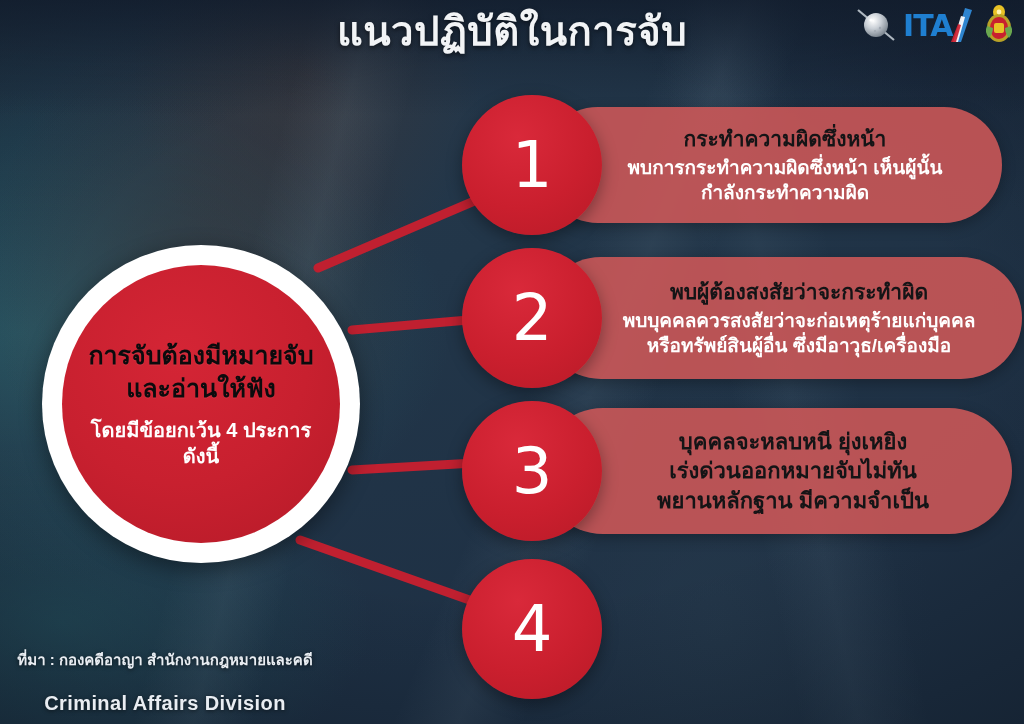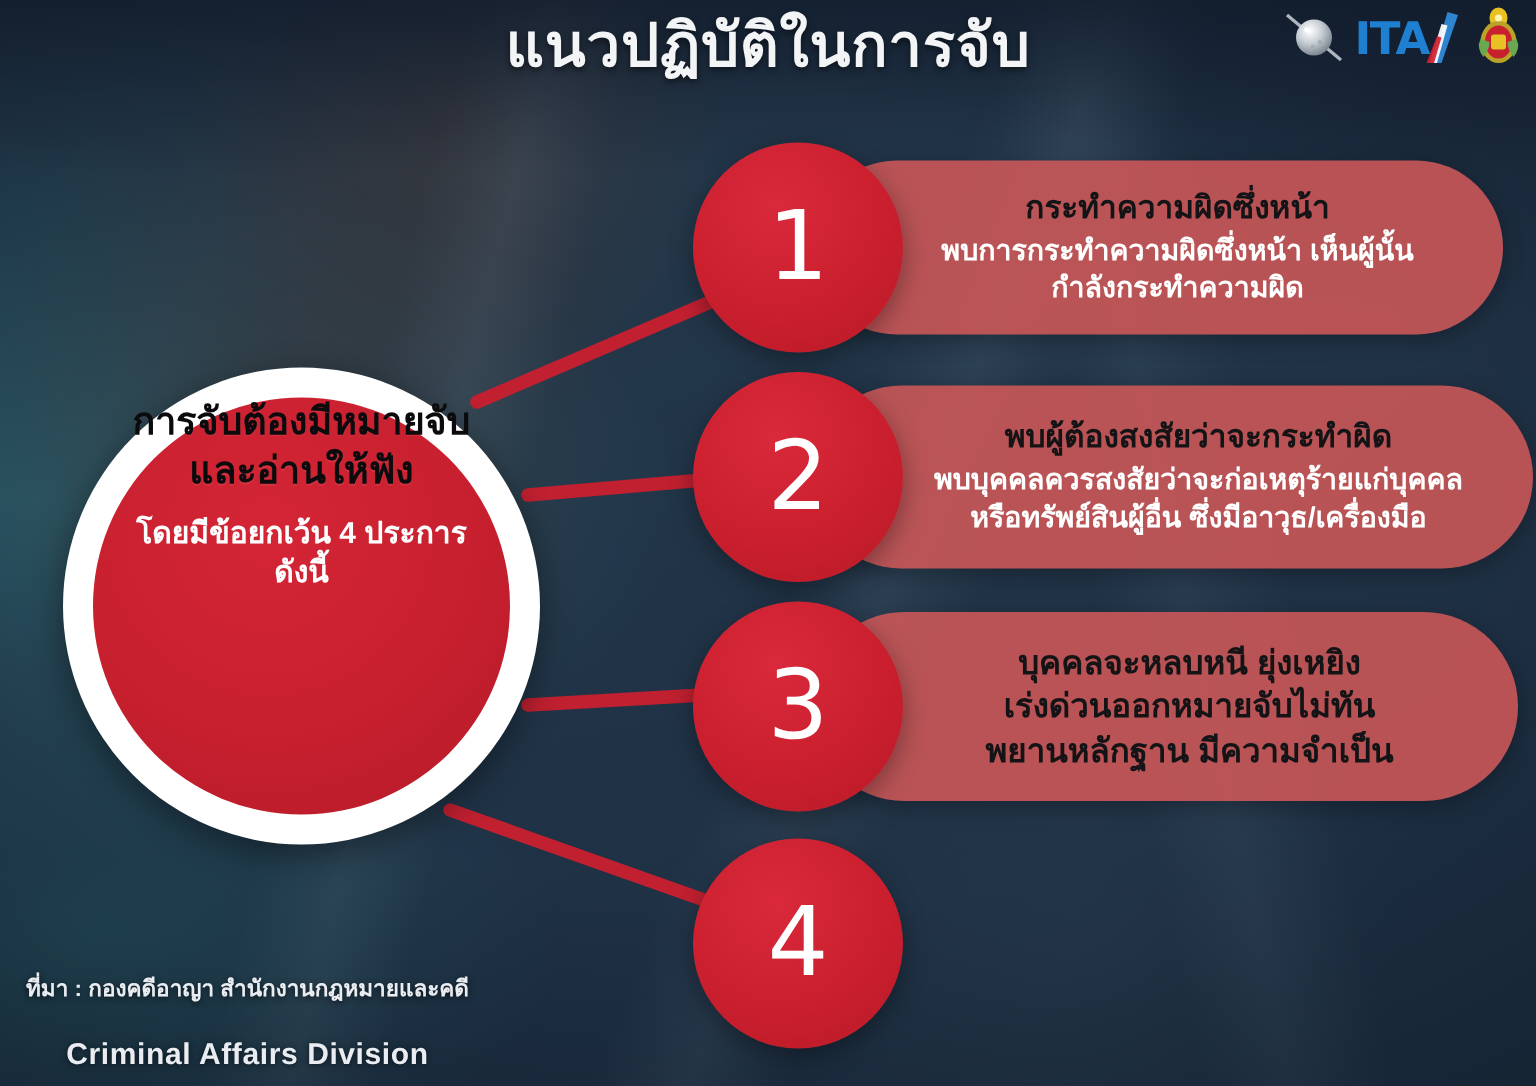--- a/index.html
+++ b/index.html
@@ -108,21 +108,21 @@
     justify-content: center;
   }
   .hub-inner {
     width: 278px;
     height: 278px;
     border-radius: 50%;
     background: radial-gradient(circle at 42% 32%, #d42535 0%, #c8202f 52%, #b51a28 100%);
     display: flex;
     flex-direction: column;
     align-items: center;
-    justify-content: flex-start;
+    justify-content: center;
     text-align: center;
     padding: 0 14px;
     box-sizing: border-box;
   }
   .hub-main {
     color: #0b0b0d;
     font-size: 25px;
     font-weight: bold;
     line-height: 1.32;
     text-shadow: 0 1px 0 rgba(255,255,255,0.07);

